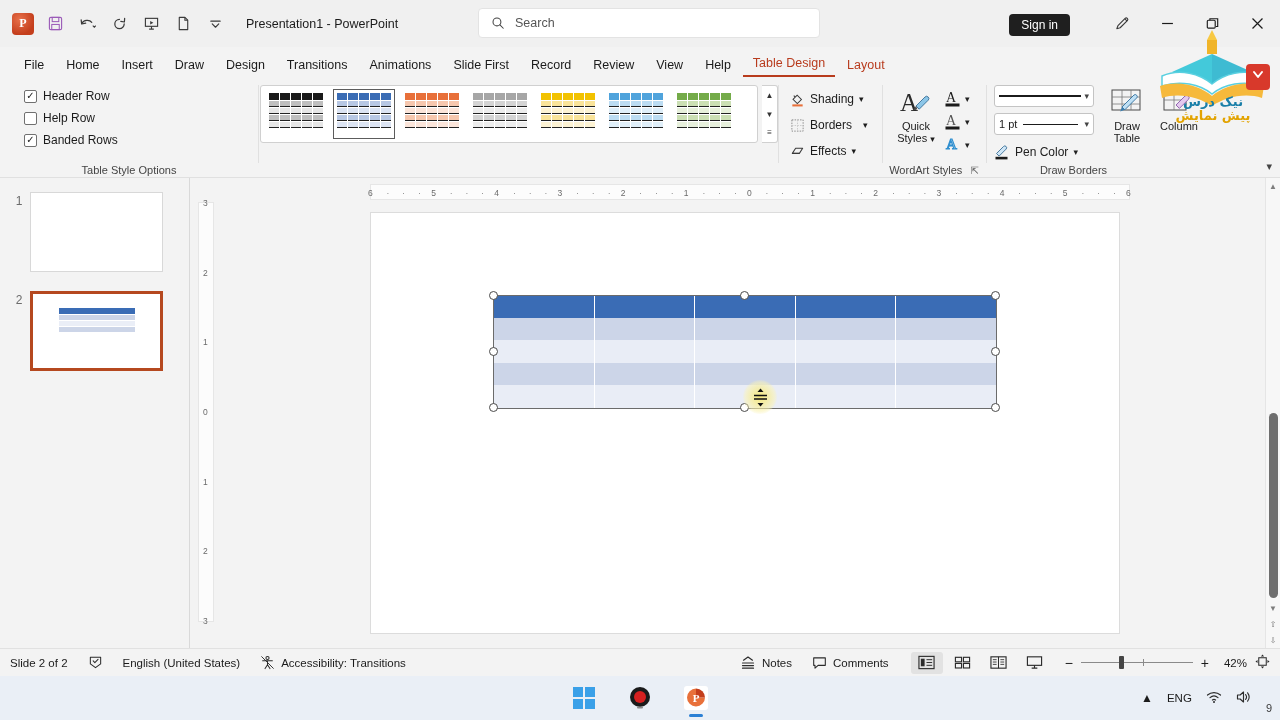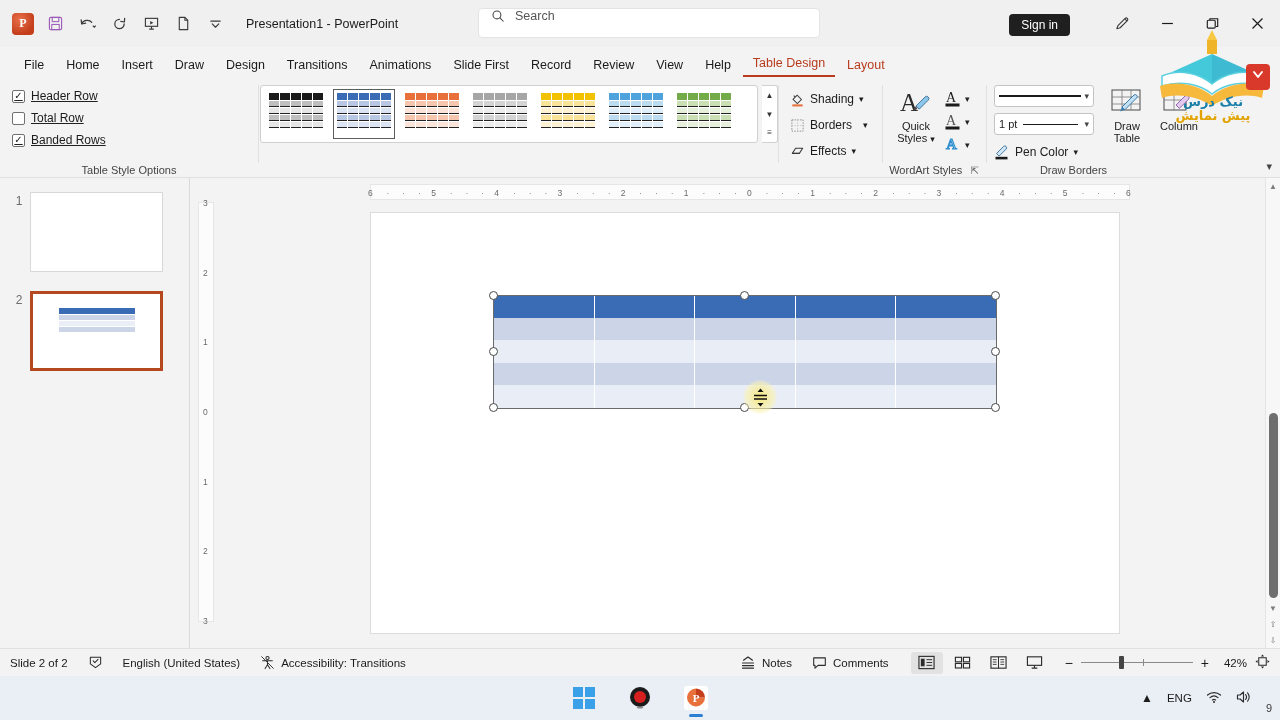--- a/index.html
+++ b/index.html
@@ -22,21 +22,21 @@
   .ppt-logo{
     width:22px;height:22px;border-radius:4px;
     background:radial-gradient(circle at 35% 30%, #e8704a 0%, #c43e1c 70%);
     color:#fff;font-size:12px;font-weight:bold;display:flex;align-items:center;justify-content:center;
     font-family:"Liberation Serif", serif;
   }
   .title-text{ margin-left:16px; font-size:12.5px; color:#1b1b1b; white-space:nowrap;}
   #searchbox{
     position:absolute; left:478px; top:8px; width:342px; height:30px;
     background:#fff; border:1px solid #e3e3e3; border-radius:4px;
-    display:flex; padding-left:12px; gap:10px;
+    display:flex; align-items:center; padding-left:12px; gap:10px;
   }
   #searchbox .ph{ color:#555; font-size:12.5px;}
   .signin{
     position:absolute; right:210px; top:14px;
     background:#1f1f1f;color:#fff;font-size:12px;
     padding:4px 12px;border-radius:4px;border:none;cursor:default;
   }
   .wincontrols{ position:absolute; right:0; top:0; height:47px; display:flex; align-items:center; }
   .wc{ width:45px;height:36px;display:flex;align-items:center;justify-content:center; }
   
@@ -302,30 +302,30 @@
     <div class="tab">Review</div>
     <div class="tab">View</div>
     <div class="tab">Help</div>
     <div class="tab active">Table Design</div>
     <div class="tab ctx">Layout</div>
   </div>
 
 <div id="ribbon">
 
   <div class="group" id="grpOptions">
-    <div style="position:absolute;left:12px;top:8px;text-decoration:underline;">
+    <div style="position:absolute;left:24px;top:8px;">
       <div style="display:flex;gap:0;">
         <div style="width:100px;">
           <div class="cbrow">
             <span class="cb checked"></span>
             <span class="cblabel">Header Row</span>
           </div>
           <div class="cbrow">
             <span class="cb"></span>
-            <span class="cblabel">Total Row</span>
+            <span class="cblabel">Help Row</span>
           </div>
           <div class="cbrow">
             <span class="cb checked"></span>
             <span class="cblabel">Banded Rows</span>
           </div>
         </div>
       </div>
     </div>
     <div class="group-label">Table Style Options</div>
   </div>

